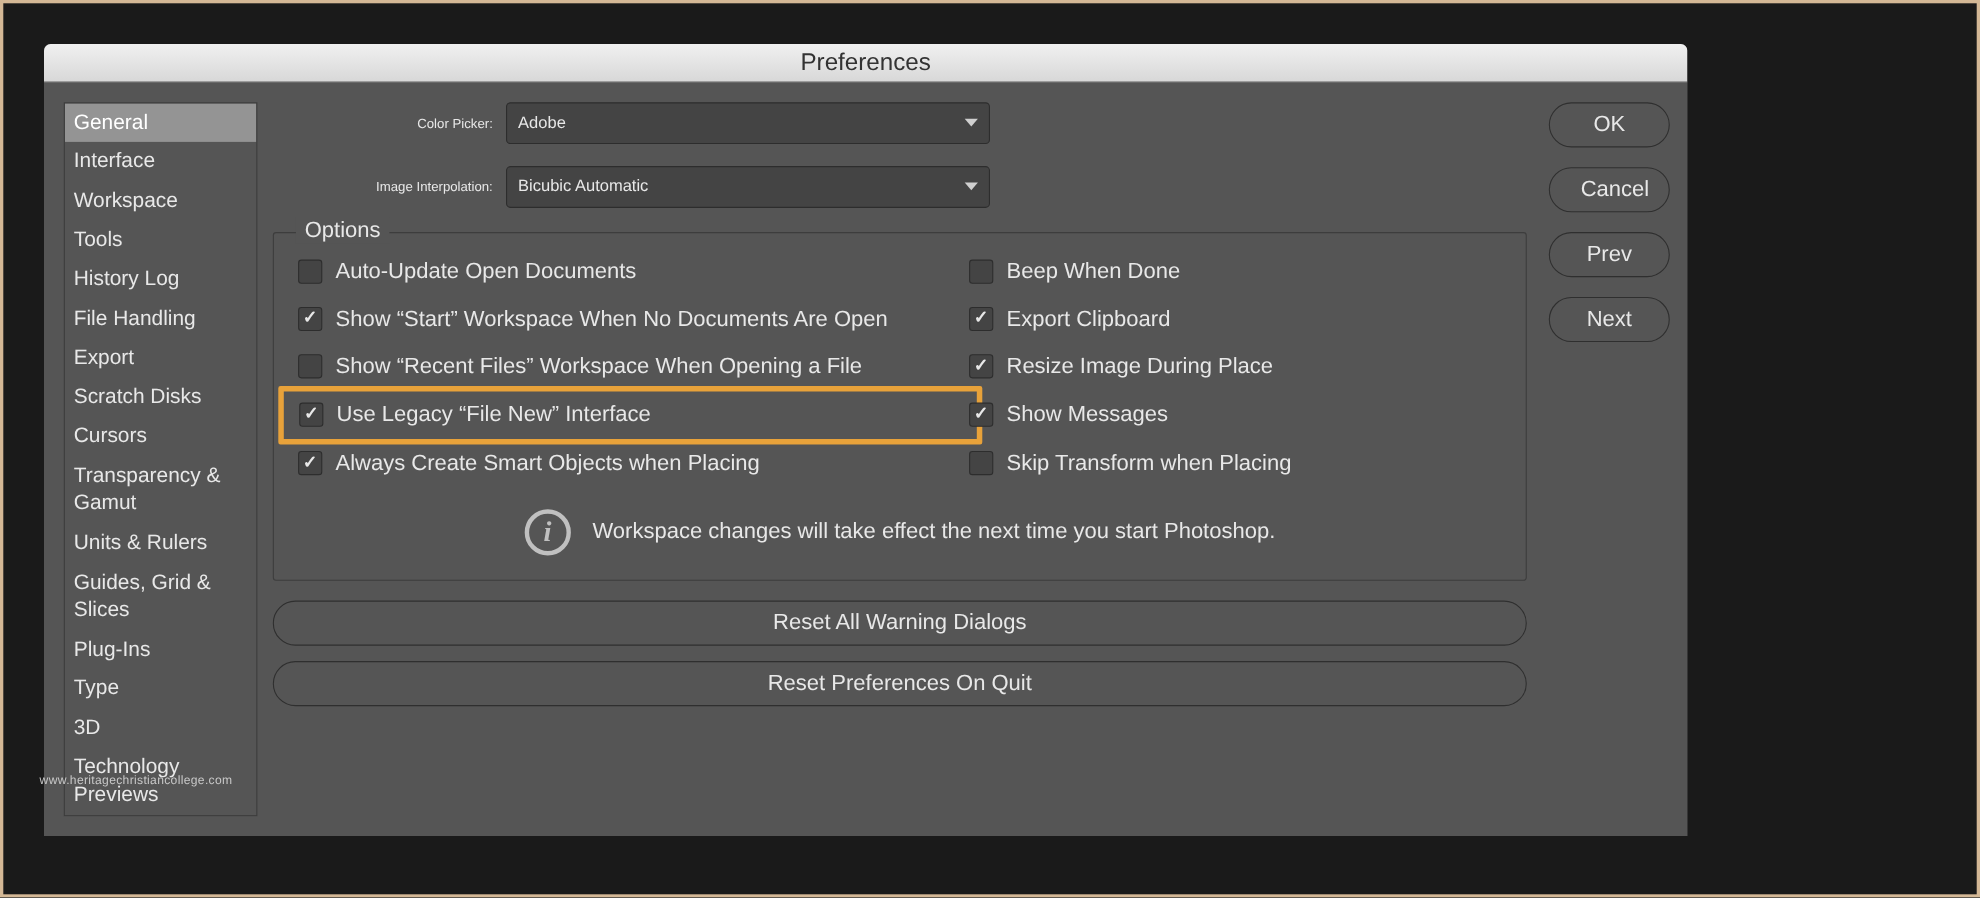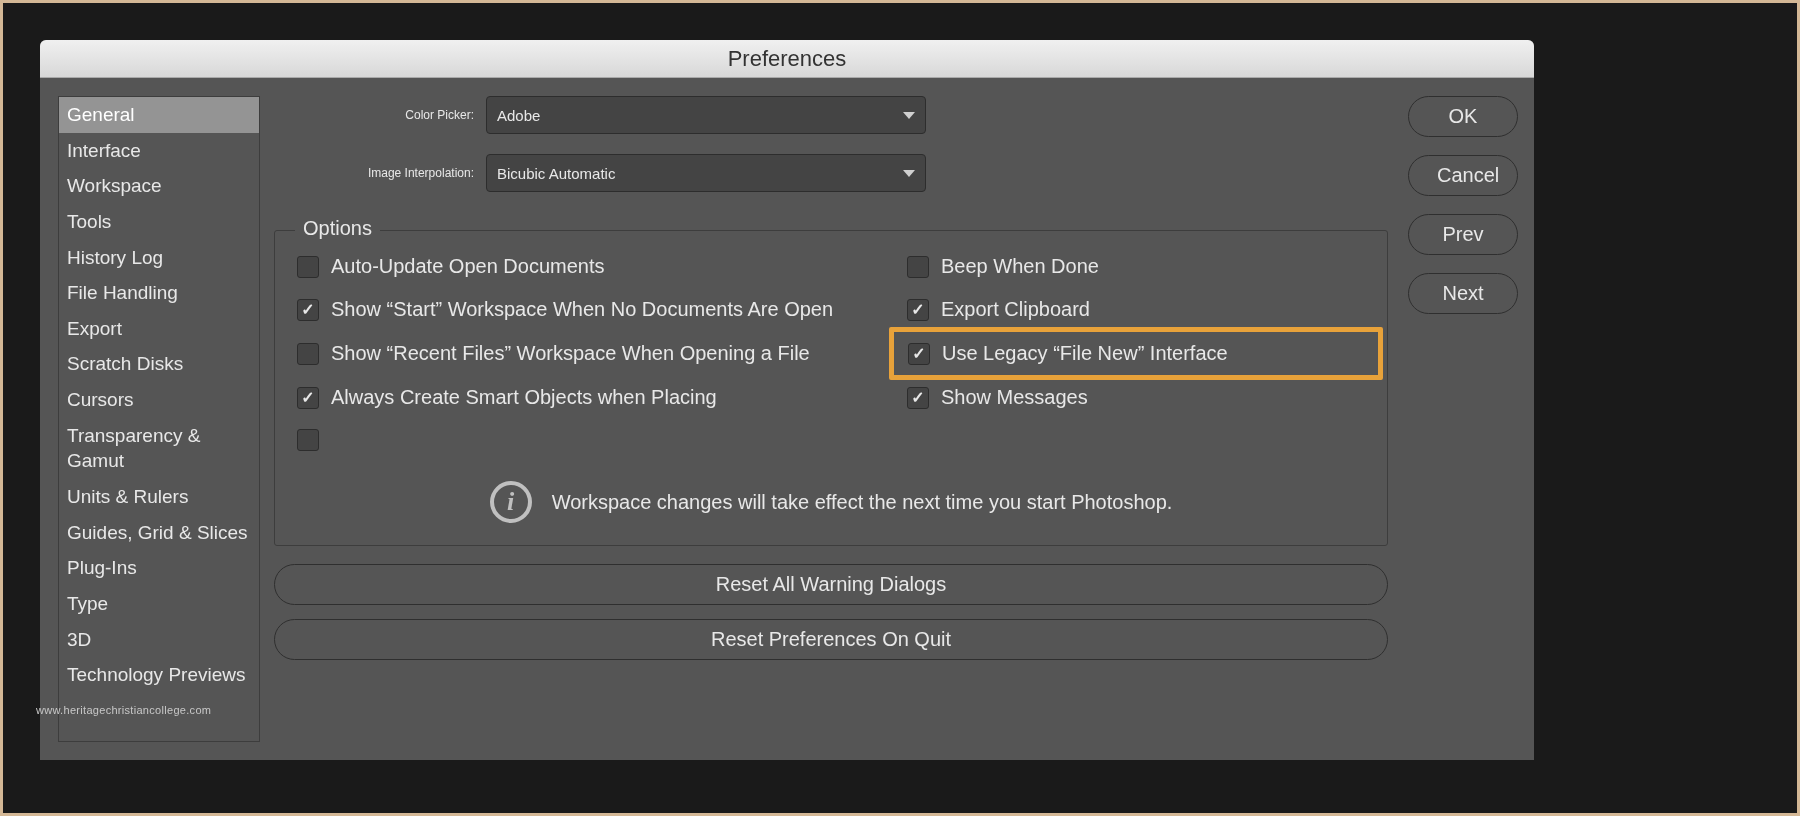--- a/index.html
+++ b/index.html
@@ -42,21 +42,21 @@
     font-weight: 500;
   }
   .content {
     flex: 1;
     display: flex;
     background: #555555;
     padding: 18px;
     gap: 14px;
   }
   .sidebar {
-    width: 202px;
+    width: 176px;
     border: 1px solid #3d3d3d;
     background: #555555;
     overflow: hidden;
   }
   .sidebar-item {
     padding: 5px 8px;
     font-size: 19px;
     color: #e8e8e8;
     cursor: pointer;
     line-height: 1.35;
@@ -105,21 +105,21 @@
     width: 0; height: 0;
     border-left: 6px solid transparent;
     border-right: 6px solid transparent;
     border-top: 7px solid #d0d0d0;
   }
   .fieldset {
     border: 1px solid #3d3d3d;
     border-radius: 3px;
     padding: 24px 22px 22px 22px;
     position: relative;
-    margin-top: 18px;
+    margin-top: 2px;
   }
   .fieldset-legend {
     position: absolute;
     top: -14px;
     left: 20px;
     background: #555555;
     padding: 0 8px;
     font-size: 20px;
     color: #e8e8e8;
   }
@@ -286,36 +286,41 @@
                 <span>Show “Start” Workspace When No Documents Are Open</span>
               </div>
               <div class="check-wrap">
                 <div class="checkbox checked"></div>
                 <span>Export Clipboard</span>
               </div>
               <div class="check-wrap">
                 <div class="checkbox"></div>
                 <span>Show “Recent Files” Workspace When Opening a File</span>
               </div>
+              <div class="check-wrap">
+                <div class="checkbox checked"></div>
+                <span>Resize Image During Place</span>
+              </div>
               <div class="highlight-box">
                 <div class="check-wrap">
                   <div class="checkbox checked"></div>
                   <span>Use Legacy “File New” Interface</span>
                 </div>
               </div>
               <div class="check-wrap">
                 <div class="checkbox checked"></div>
+                <span>Show Messages</span>
+              </div>
+              <div class="check-wrap">
+                <div class="checkbox checked"></div>
                 <span>Always Create Smart Objects when Placing</span>
               </div>
               <div class="check-wrap">
-                <div class="checkbox checked"></div>
-                <span>Show Messages</span>
-              </div>
-              <div class="check-wrap">
                 <div class="checkbox"></div>
+                <span>Skip Transform when Placing</span>
               </div>
               <div class="info-row">
                 <div class="info-icon">i</div>
                 <span>Workspace changes will take effect the next time you start Photoshop.</span>
               </div>
             </div>
         </div>
 
         <div class="bottom-buttons">
           <div class="btn">Reset All Warning Dialogs</div>

